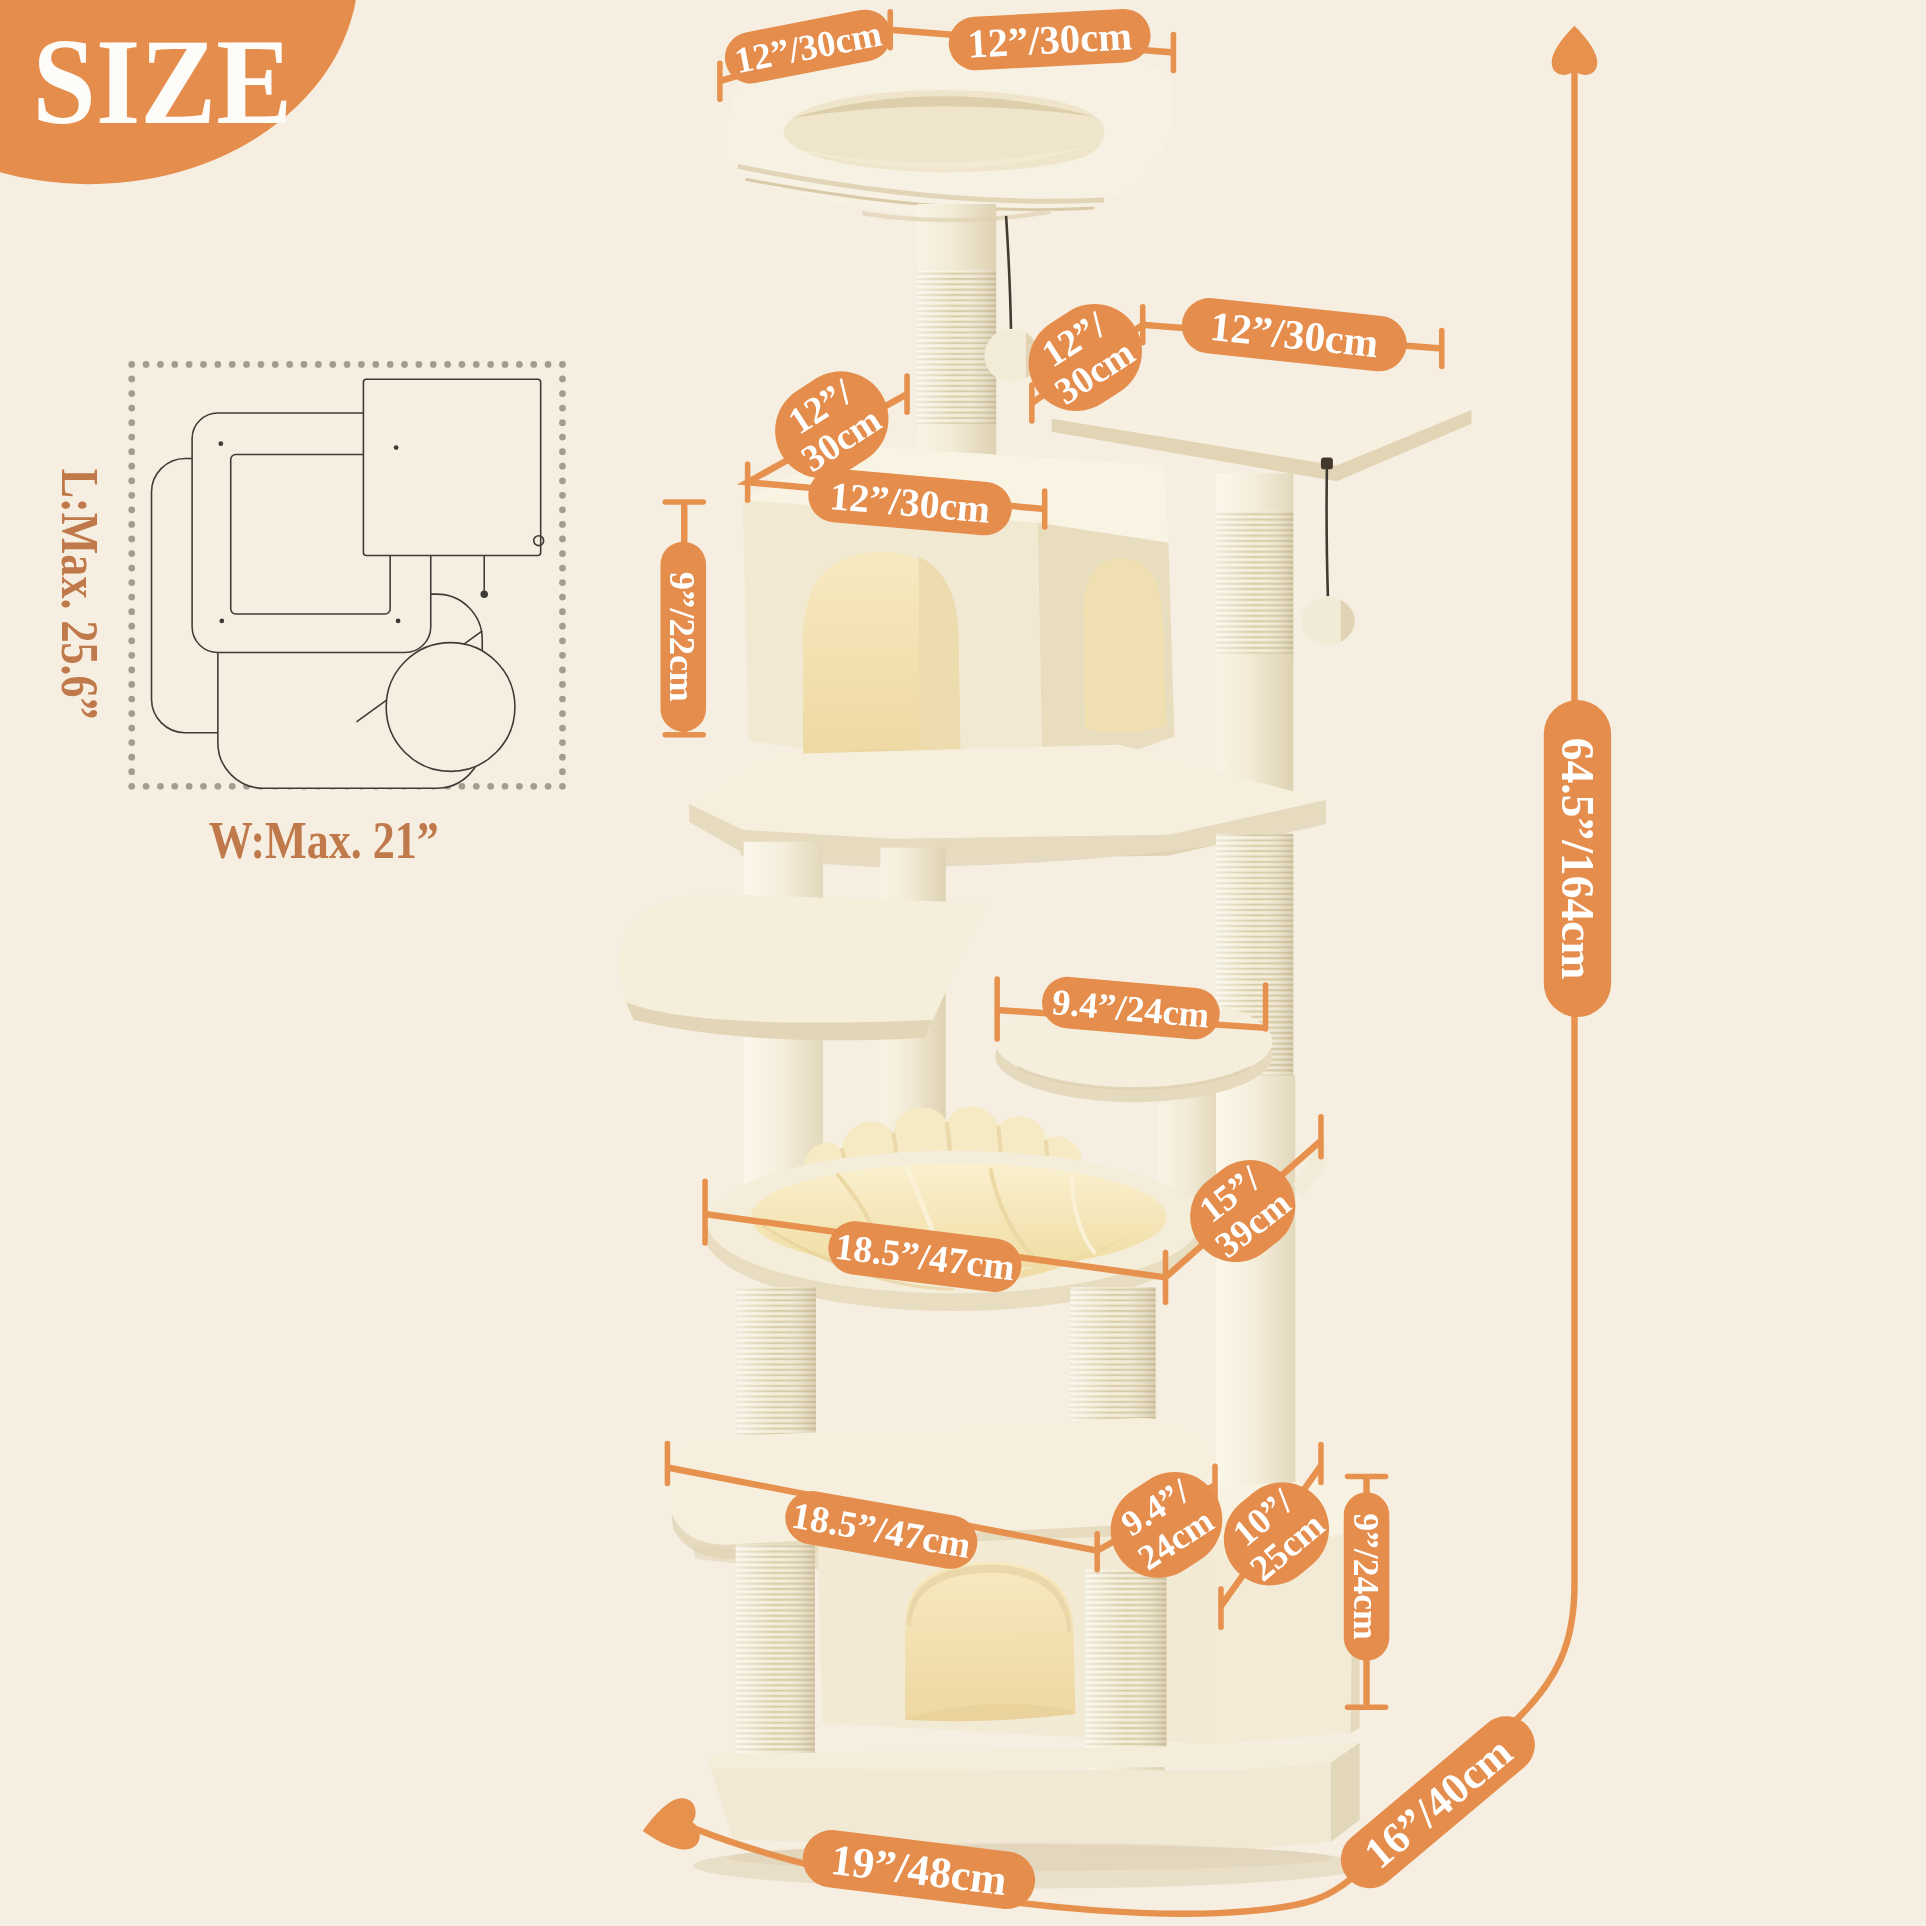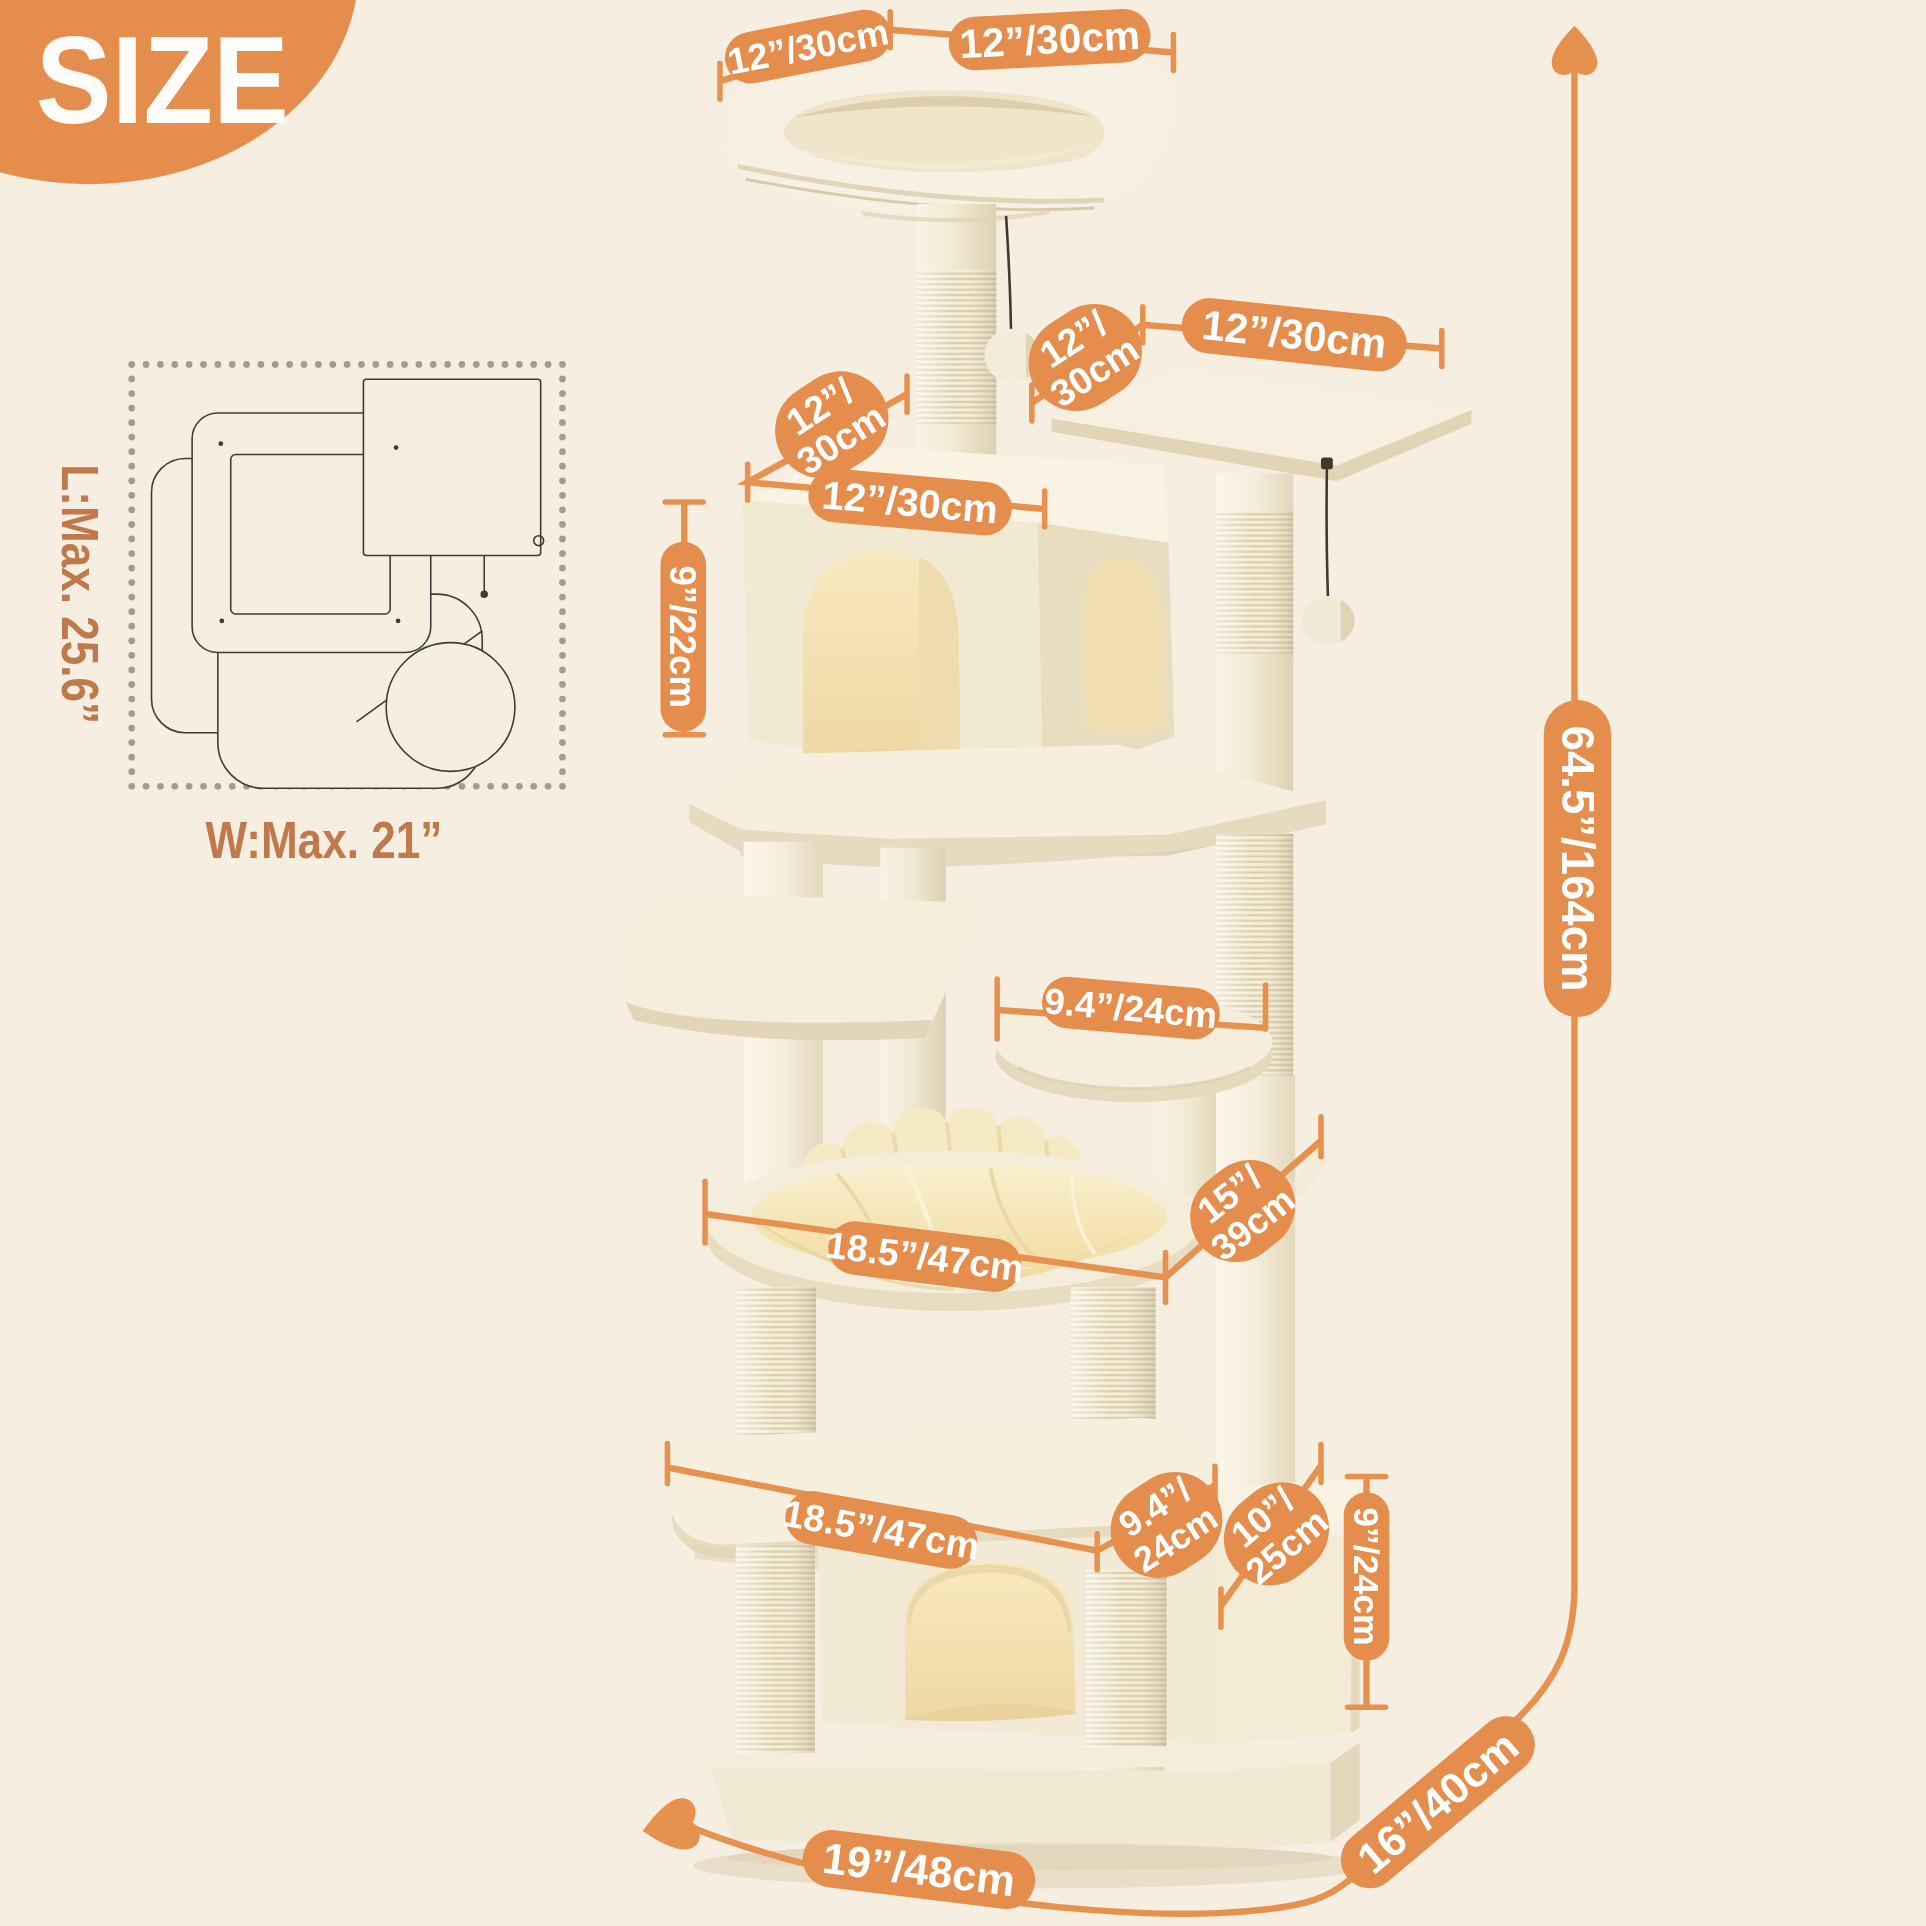--- a/index.html
+++ b/index.html
@@ -1,15 +1,15 @@
 <!DOCTYPE html>
 <html><head><meta charset="utf-8">
 <style>
 html,body{margin:0;padding:0;background:#f6eee0;}
-#wrap{position:relative;width:1927px;height:1927px;overflow:hidden;font-family:Liberation Sans, sans-serif;}
+#wrap{position:relative;width:1927px;height:1927px;overflow:hidden;font-family:Liberation Serif, serif;}
 svg{display:block;}
 </style></head>
 <body>
 <div id="wrap">
 <svg width="1927" height="1927" viewBox="0 0 1946 1946">
 <defs>
 <pattern id="sisal" width="8" height="5.4" patternUnits="userSpaceOnUse">
   <rect width="8" height="5.4" fill="#efe7cf"></rect>
   <rect y="0" width="8" height="1.9" fill="#d9cca7"></rect>
   <rect y="2.9" width="8" height="1.1" fill="#f9f3e2"></rect>

